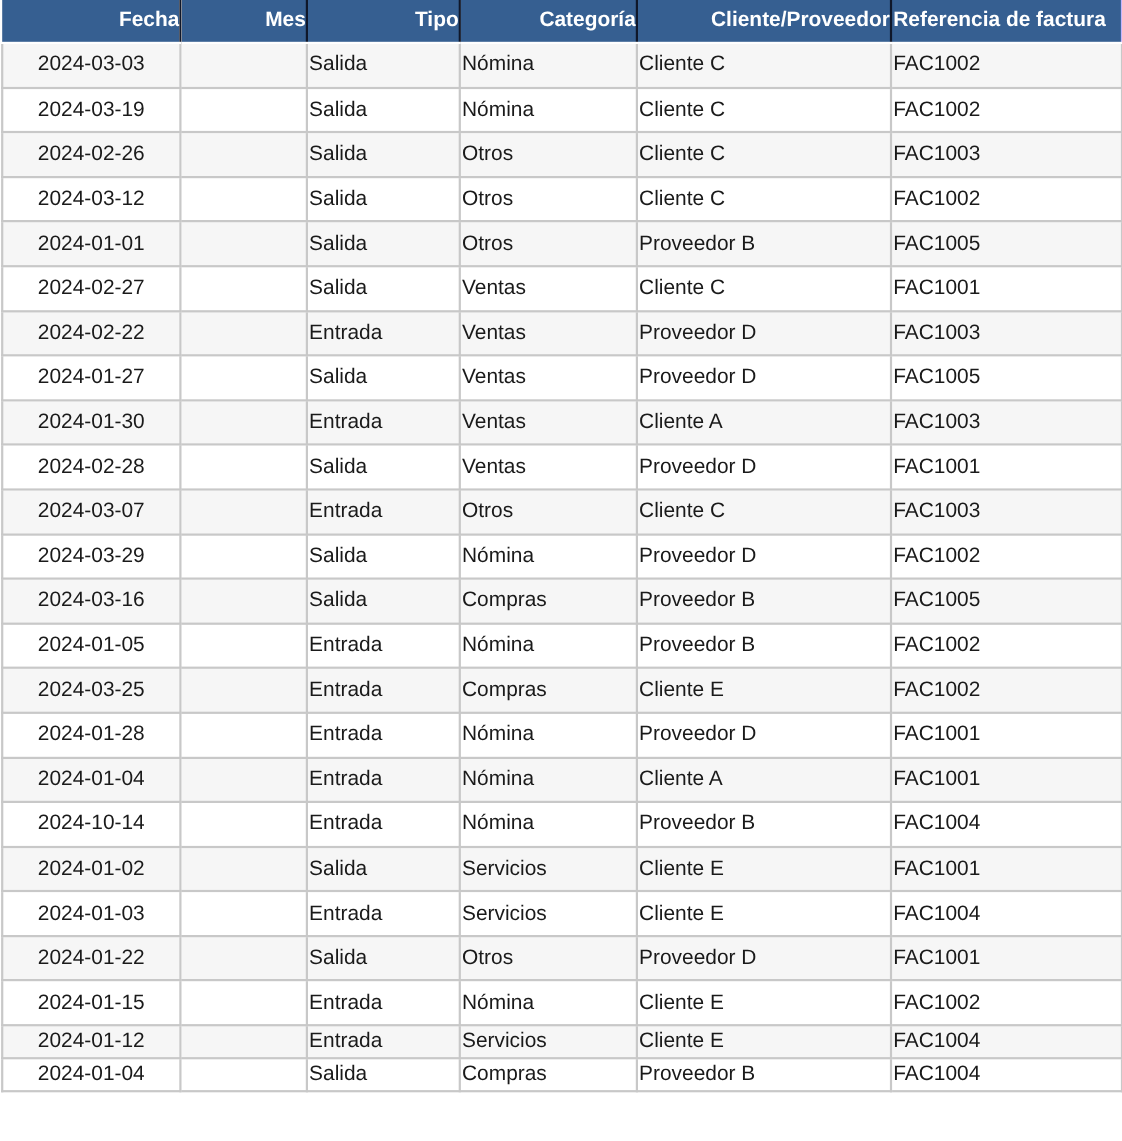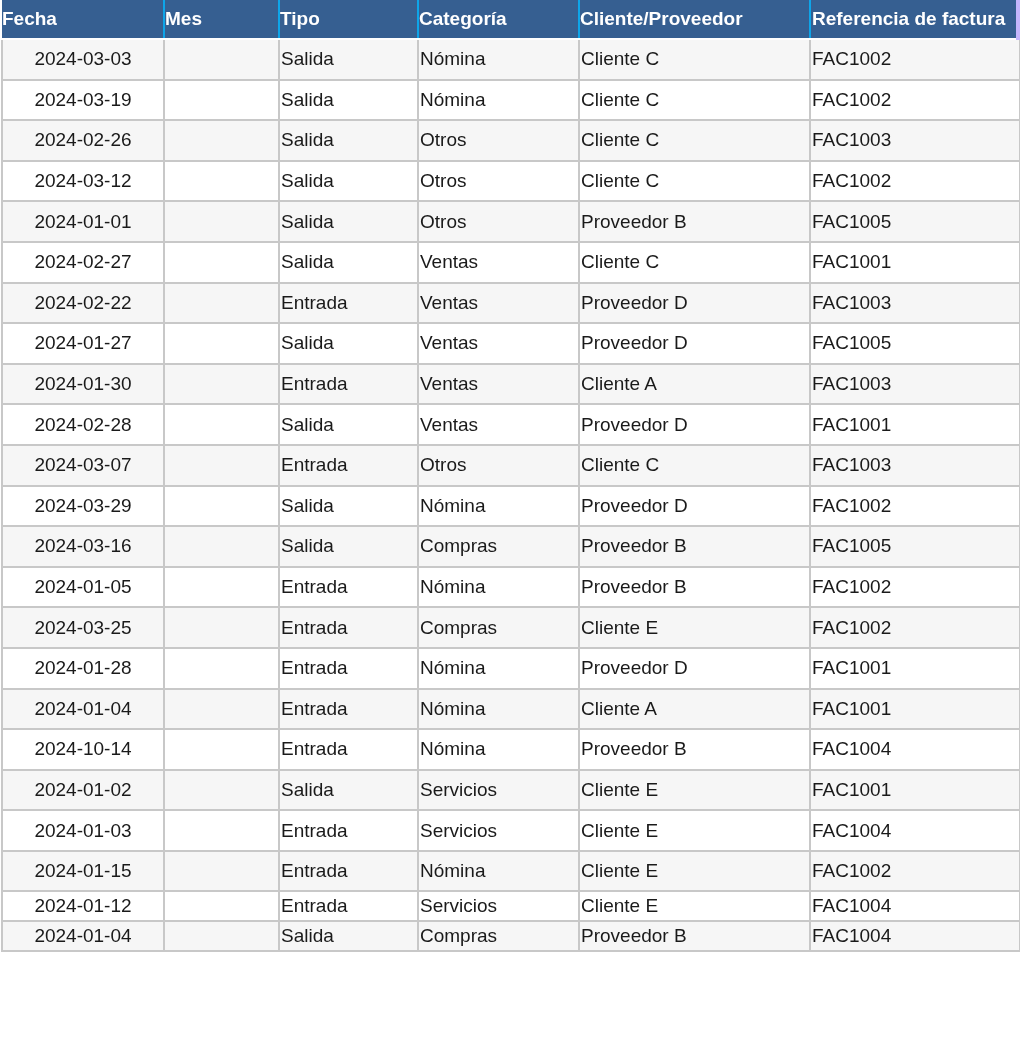--- a/index.html
+++ b/index.html
@@ -27,30 +27,30 @@
     col.c-cli { width: 231px; }
     col.c-ref { width: 210px; }
 
     thead th {
       background: #365f91;
       color: #ffffff;
       font-weight: bold;
       font-size: 19px;
       height: 38px;
       padding: 0;
-      text-align: left;
+      text-align: right;
       border-left: 2px solid #ffffff;
-      border-right: 2px solid #0ea5e9;
+      border-right: 2px solid #0f172a;
       border-bottom: 2px solid #ffffff;
       white-space: nowrap;
       overflow: hidden;
     }
     thead th.left { text-align: left; padding-left: 1px; }
     thead th:first-child { border-left: none; }
-    thead th:last-child { border-right: 8px solid #c4b5fd; }
+    thead th:last-child { border-right: 2px solid #c4b5fd; }
 
     tbody td {
       font-size: 19px;
       height: 38.6px;
       padding: 0 0 0 1px;
       border: 2px solid #c8c8c8;
       white-space: nowrap;
       overflow: hidden;
       vertical-align: middle;
     }
@@ -236,20 +236,28 @@
       </tr>
       <tr>
         <td class="center">2024-01-03</td>
         <td></td>
         <td>Entrada</td>
         <td>Servicios</td>
         <td>Cliente E</td>
         <td>FAC1004</td>
       </tr>
       <tr>
+        <td class="center">2024-01-22</td>
+        <td></td>
+        <td>Salida</td>
+        <td>Otros</td>
+        <td>Proveedor D</td>
+        <td>FAC1001</td>
+      </tr>
+      <tr>
         <td class="center">2024-01-15</td>
         <td></td>
         <td>Entrada</td>
         <td>Nómina</td>
         <td>Cliente E</td>
         <td>FAC1002</td>
       </tr>
       <tr class="short">
         <td class="center">2024-01-12</td>
         <td></td>

